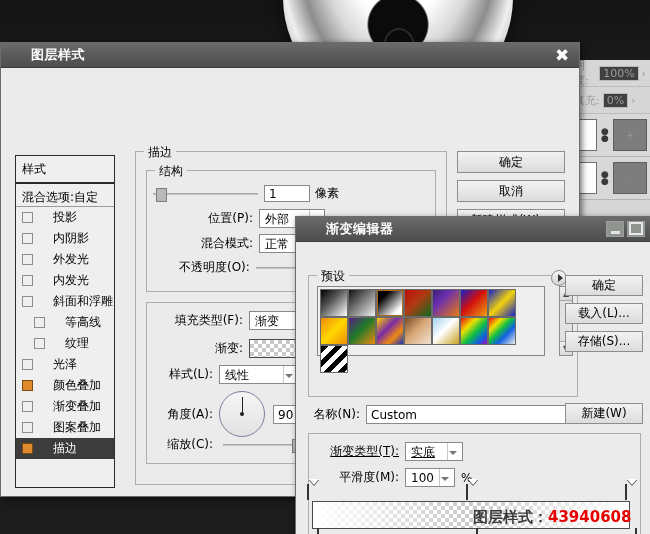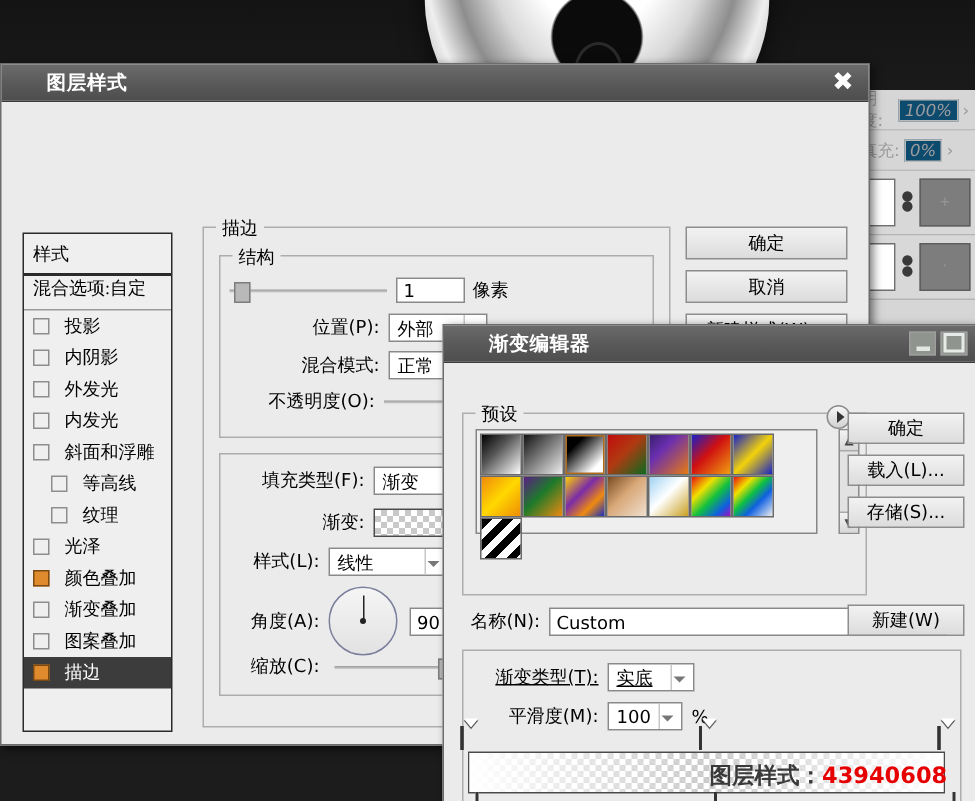--- a/index.html
+++ b/index.html
@@ -28,21 +28,21 @@
     position:absolute;left:330px;top:120px;width:140px;height:26px;border-radius:50%;
     background:radial-gradient(ellipse at 50% 40%,#000 0 45%,rgba(0,0,0,0) 72%);
     opacity:.85;
   }
 
   
   .ps-panel-col{position:absolute;right:0;top:60px;width:80px;height:175px;background:#d6d6d6;
     border-left:1px solid #8a8a8a;}
   .ps-panel-row{height:26px;border-bottom:1px solid #bdbdbd;display:flex;align-items:center;
     padding:0 4px;gap:3px;color:#9a9a9a;font-size:11px;}
-  .ps-field{background:#0c4a6e;border:1px solid #b9b9b9;padding:0 3px;color:#9c9c9c;font-style:italic;}
+  .ps-field{background:#404040;border:1px solid #b9b9b9;padding:0 3px;color:#9c9c9c;}
   .ps-layer{height:42px;display:flex;align-items:center;gap:3px;padding:0 3px;
     border-bottom:1px solid #b4b4b4;background:#d8d8d8;}
   .ps-thumb-w{width:22px;height:30px;background:#fff;border:1px solid #6f6f6f;}
   .ps-link{width:10px;height:22px;display:flex;flex-direction:column;align-items:center;justify-content:center;
     color:#3a3a3a;font-size:9px;line-height:7px;}
   .ps-thumb-g{flex:1;height:30px;background:#7d7d7d;border:1px solid #5e5e5e;
     display:flex;align-items:center;justify-content:center;color:#9a9a9a;font-size:9px;}
   .ps-topbar{position:absolute;right:0;top:60px;width:80px;height:16px;background:#cfcfcf;border-bottom:1px solid #9c9c9c;}
   .ps-botbar{position:absolute;right:0;bottom:0;width:80px;height:22px;background:#2a2a2a;
     display:flex;align-items:center;justify-content:flex-end;gap:4px;padding-right:6px;}
@@ -92,22 +92,22 @@
      font-size:12px;display:flex;align-items:center;justify-content:center;cursor:pointer;
      box-sizing:border-box;}
 
   
   #layer-style{left:0;top:42px;width:578px;height:453px;}
   #ls-body{position:absolute;left:0;top:24px;right:0;bottom:0;padding:10px;box-sizing:border-box;}
 
   #style-list{position:absolute;left:14px;top:88px;width:100px;height:333px;
      background:#efefef;border:1px solid #2a2a2a;box-sizing:border-box;overflow:hidden;}
   .sl-head{height:26px;border-bottom:2px solid #2a2a2a;display:flex;align-items:center;padding-left:6px;font-size:12px;}
-  .sl-sub{height:22px;border-bottom:1px solid #9a9a9a;display:flex;align-items:flex-start;padding-left:6px;font-size:12px;font-family:Liberation Serif, serif;}
-  .sl-item{height:21px;display:flex;align-items:center;gap:10px;padding-left:6px;font-size:12px;cursor:pointer;}
+  .sl-sub{height:22px;border-bottom:1px solid #9a9a9a;display:flex;align-items:flex-end;padding-left:6px;font-size:12px;}
+  .sl-item{height:21px;display:flex;align-items:center;gap:20px;padding-left:6px;font-size:12px;cursor:pointer;}
   .sl-item.indent{padding-left:18px;}
   .sl-item.sel{background:#3c3c3c;color:#fff;}
 
   
   #g-stroke{left:134px;top:84px;width:310px;height:332px;}
   #g-struct{left:10px;top:18px;width:288px;height:120px;}
   #g-fill{left:10px;top:150px;width:288px;height:160px;}
 
   
   #ls-buttons{position:absolute;left:456px;top:84px;width:108px;}

